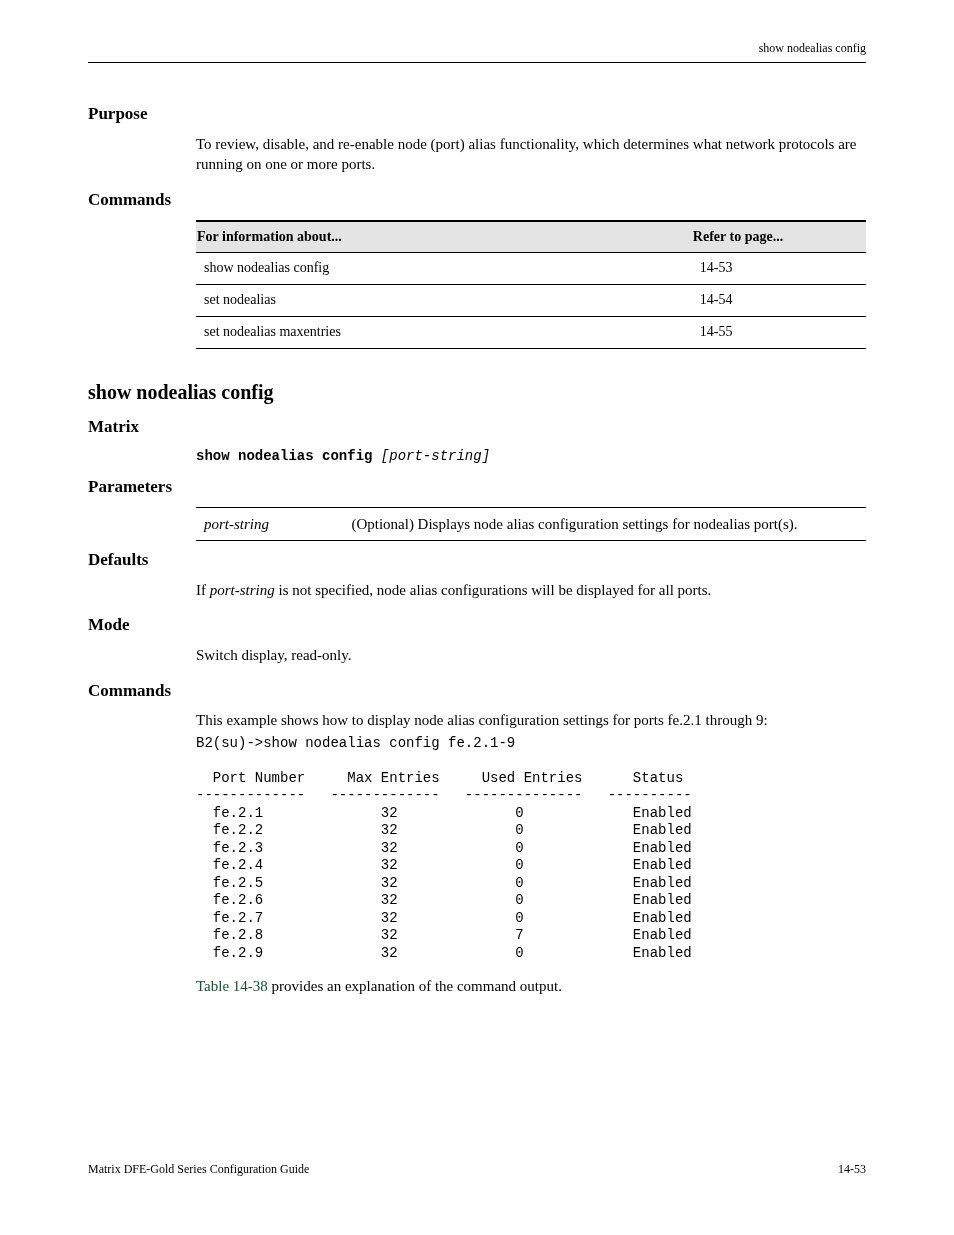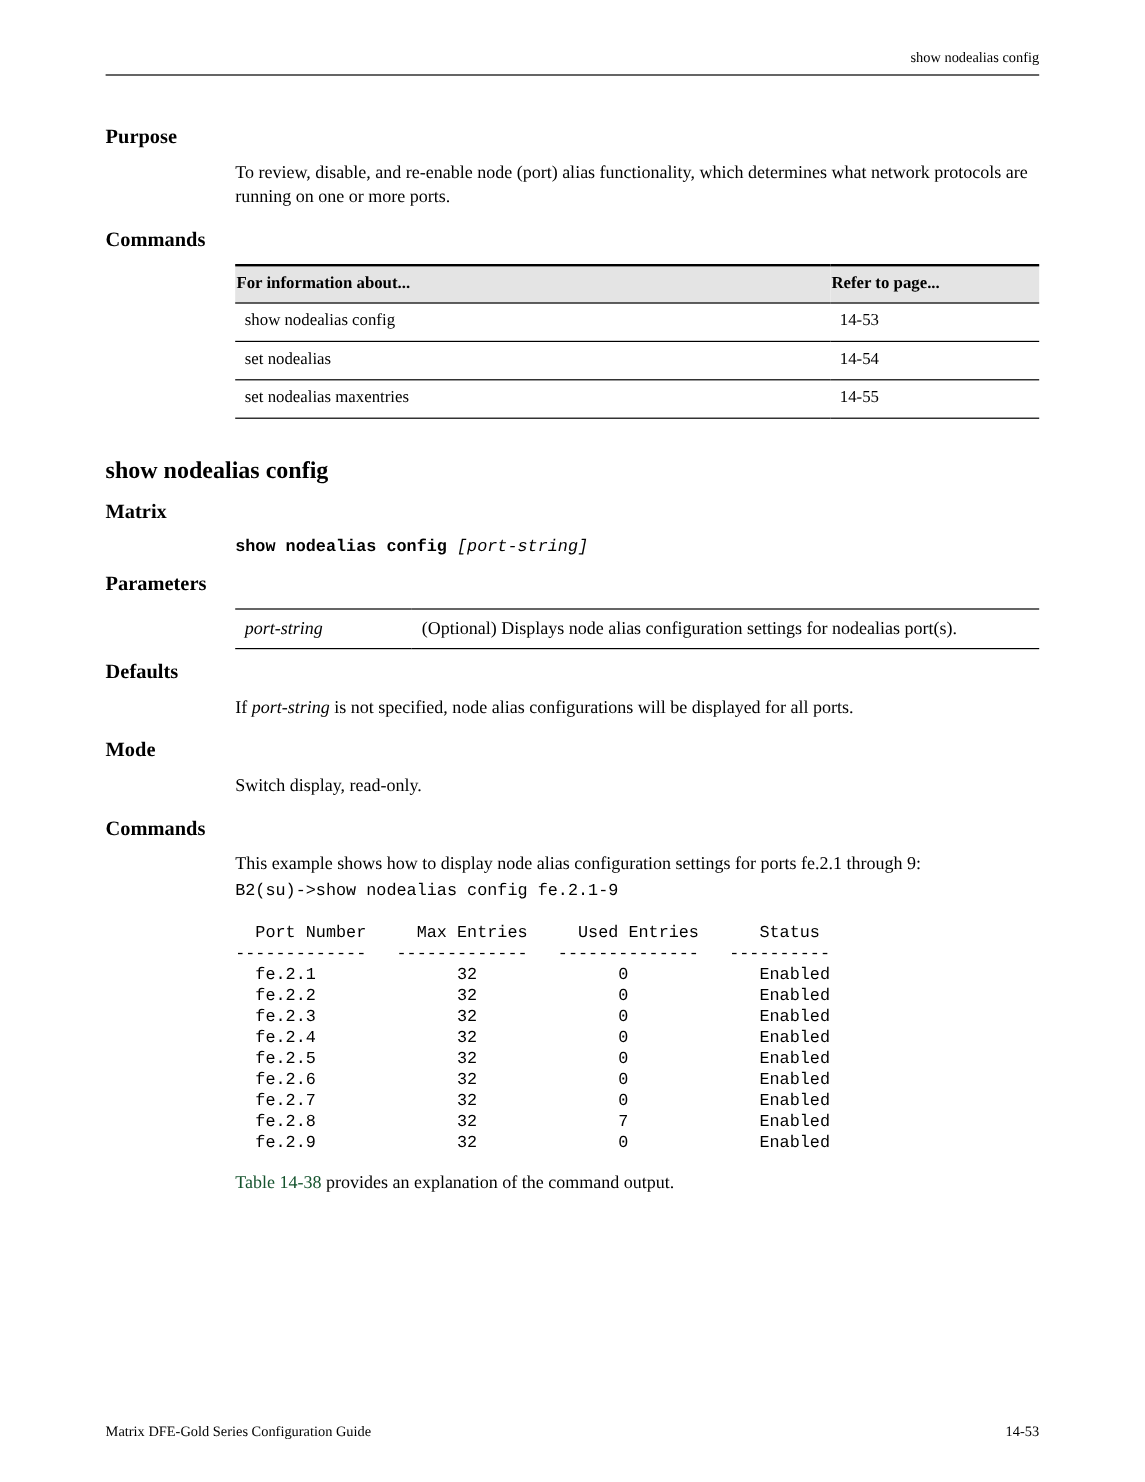--- a/index.html
+++ b/index.html
@@ -100,21 +100,21 @@
   .syntax-block {
     font-family: "Courier New", Courier, monospace;
     font-size: 14px;
     font-weight: bold;
     margin: 4px 0 10px 0;
   }
   .syntax-block .opt { font-style: italic; font-weight: normal; text-align: center; }
 
   .footer {
     position: absolute;
-    bottom: 34px;
+    bottom: 58px;
     left: 88px;
     right: 88px;
     display: flex;
     justify-content: space-between;
     font-size: 12px;
   }
 </style>
 </head>
 <body>
 

